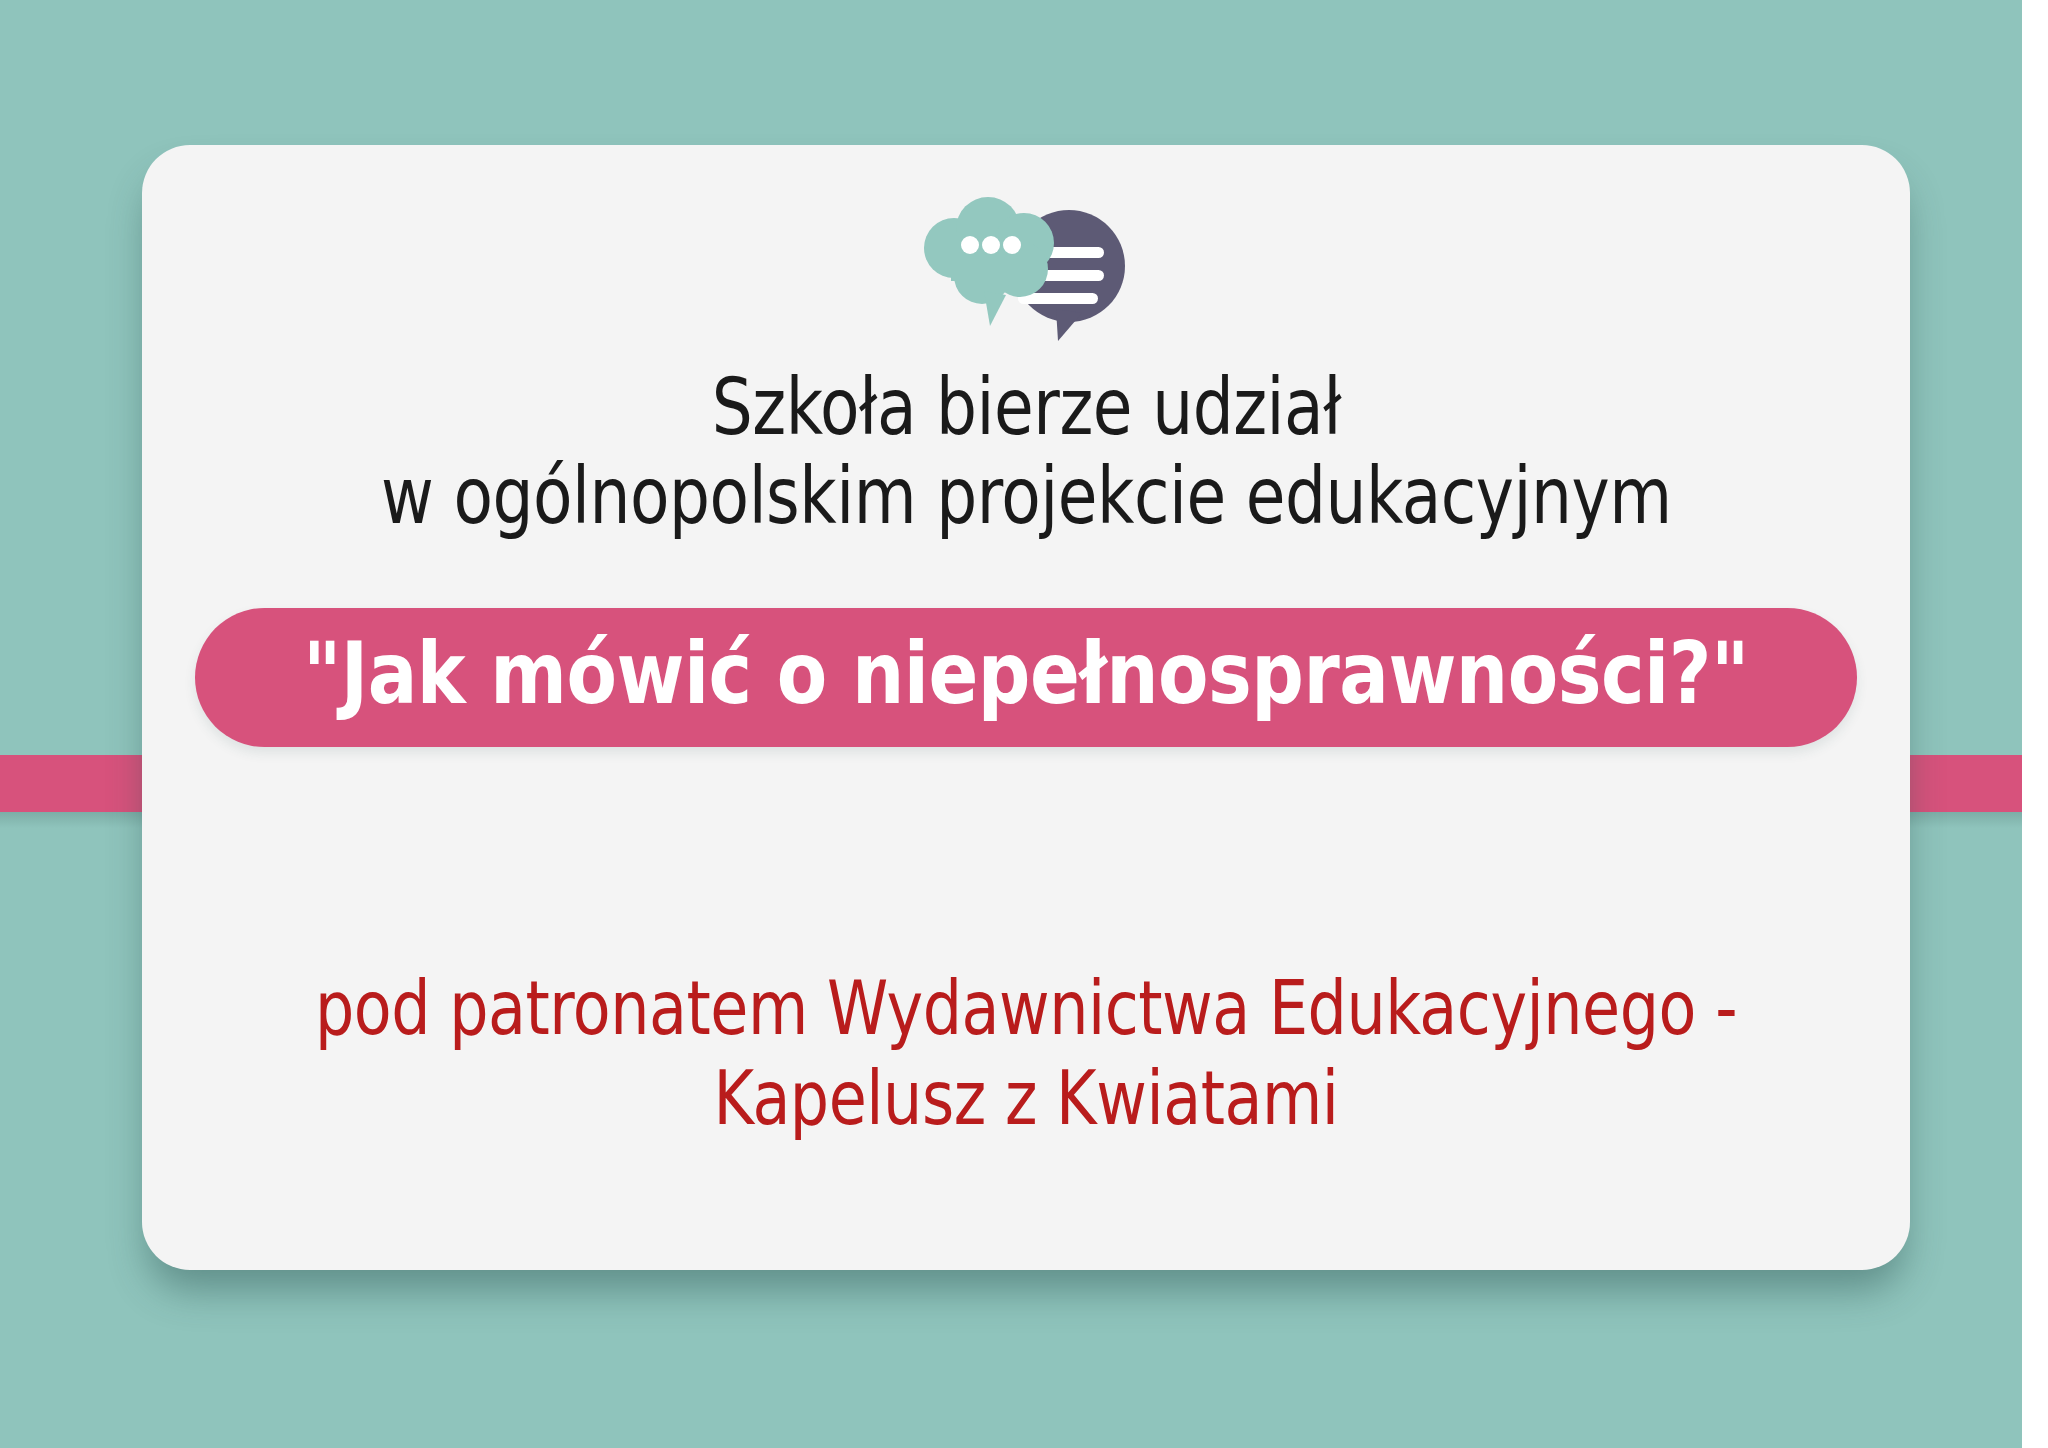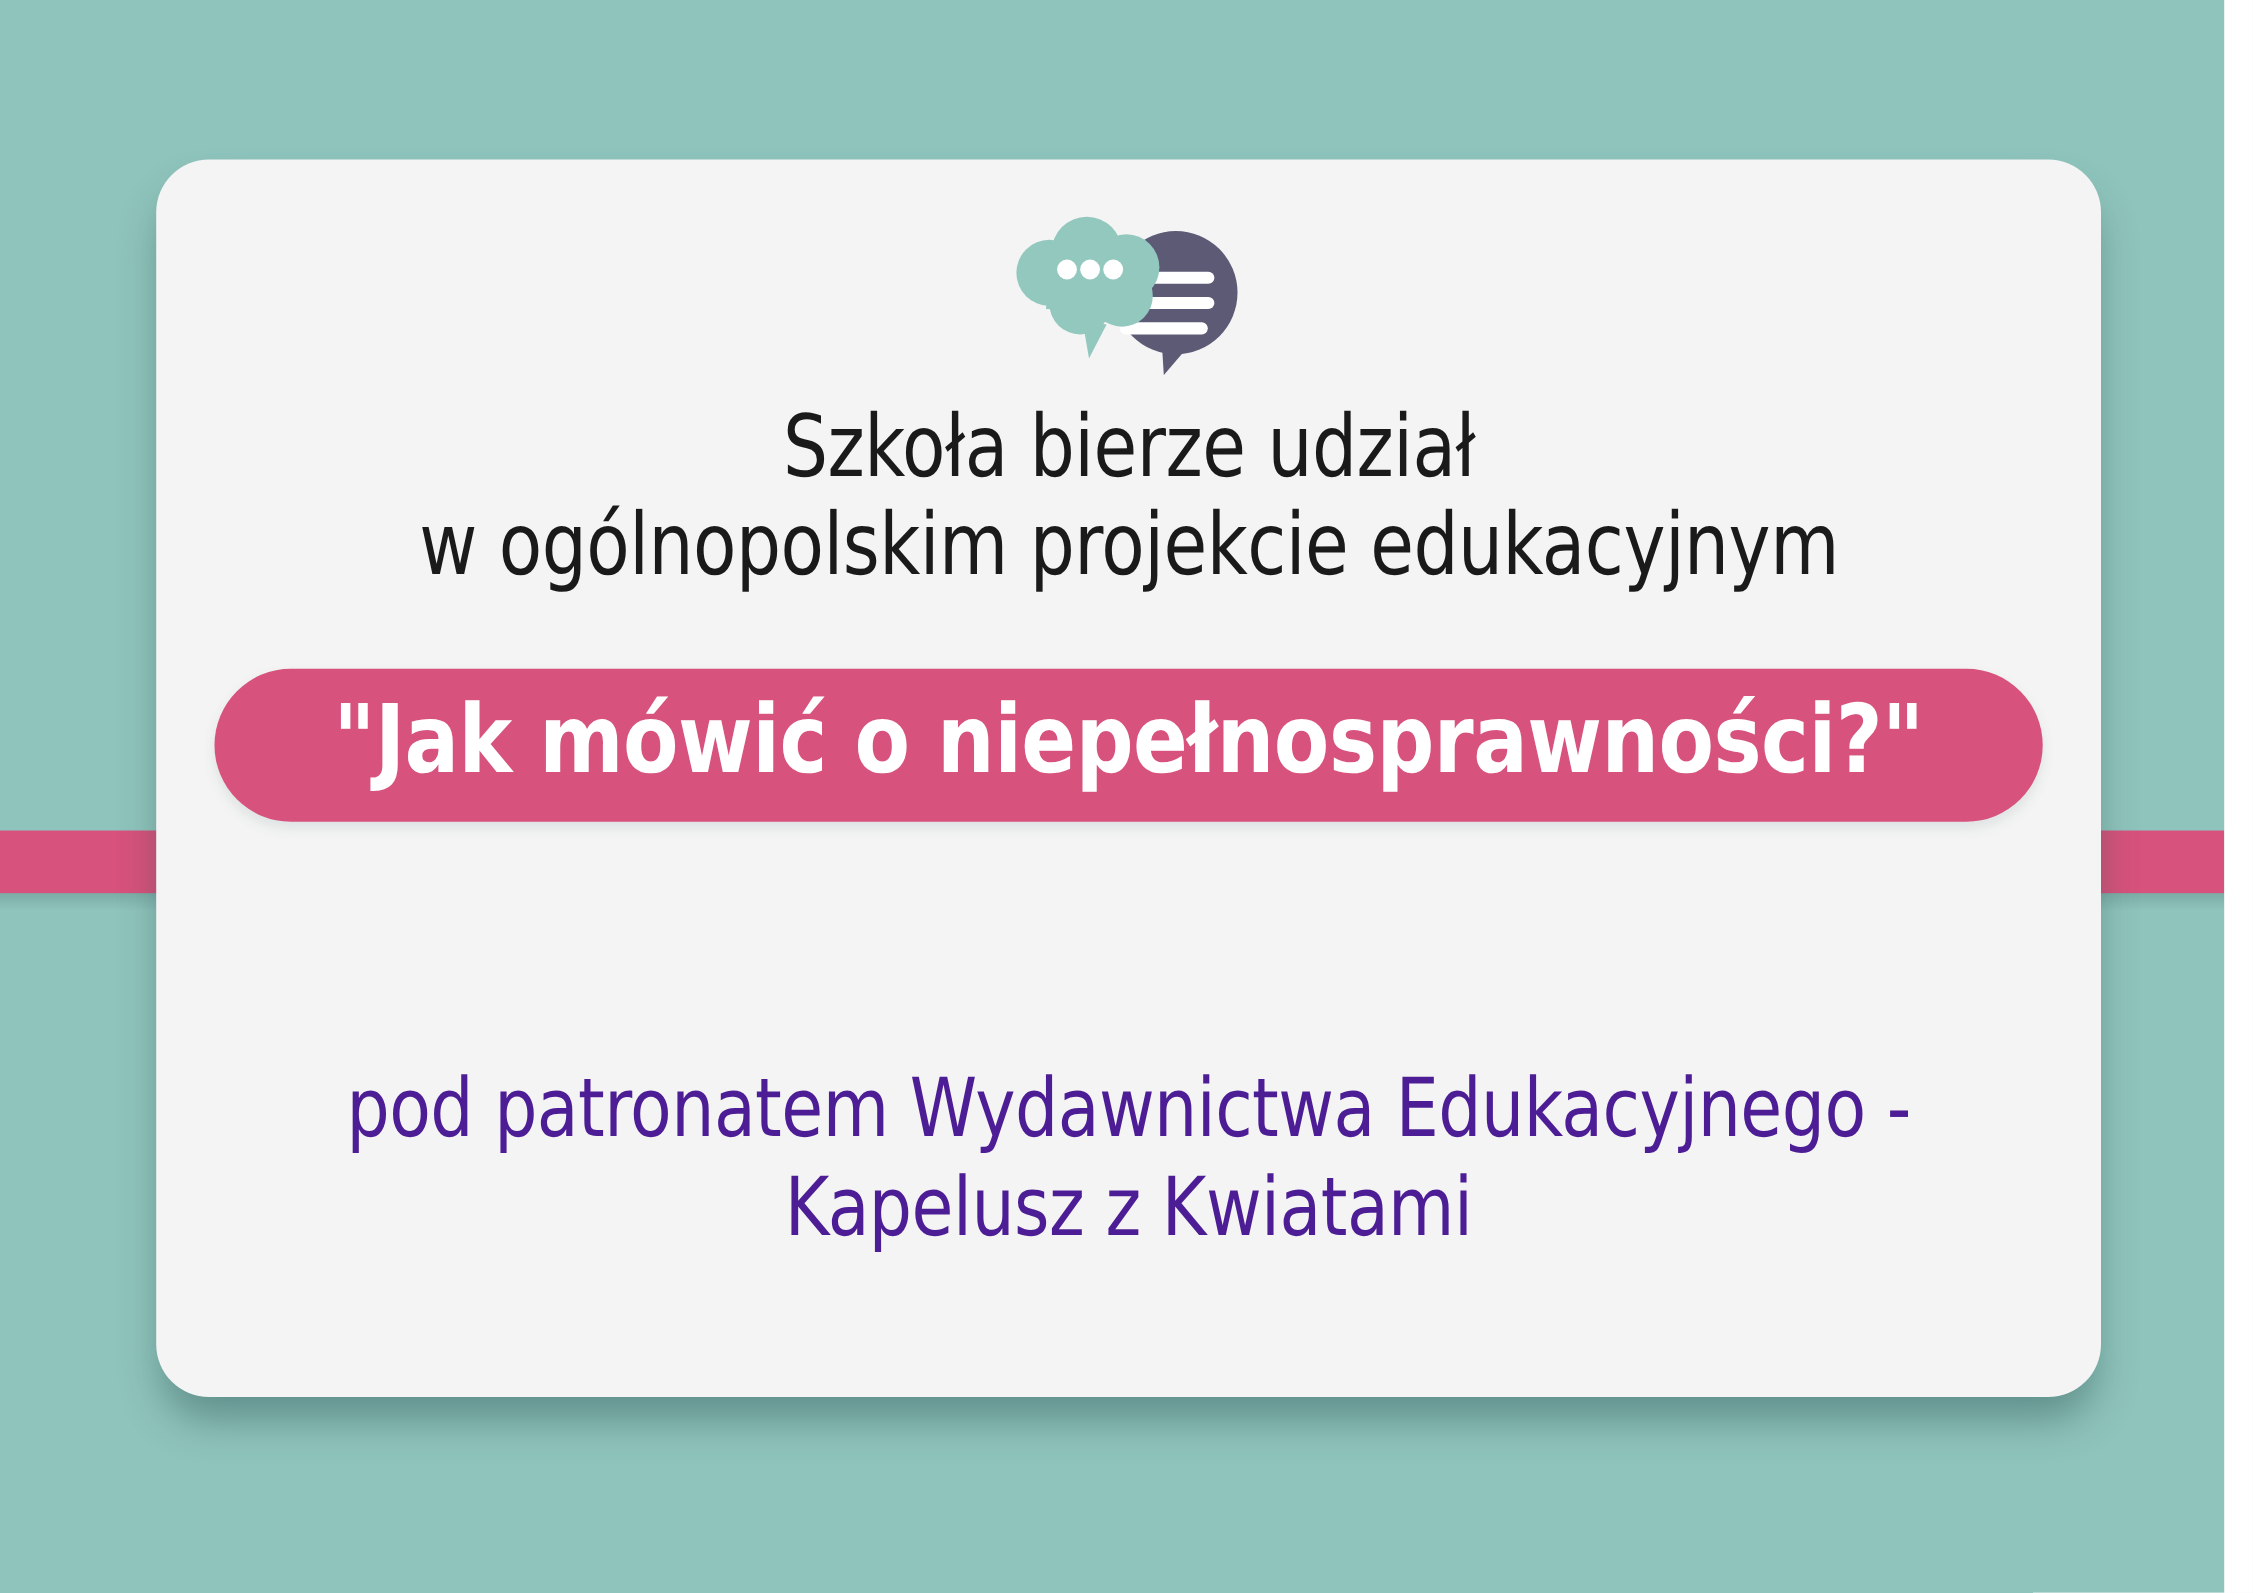--- a/index.html
+++ b/index.html
@@ -112,21 +112,21 @@
     display: block;
   }
 
   
   .subline {
     position: absolute;
     left: 0;
     top: 818px;
     width: 1768px;
     text-align: center;
-    color: #4c1d95;
+    color: #b91c1c;
     font-size: 74px;
     line-height: 1.22;
     font-weight: 400;
     letter-spacing: -0.5px;
   }
   .subline span { display: block; transform: scaleX(0.93); }
 </style>
 </head>
 <body>
 

